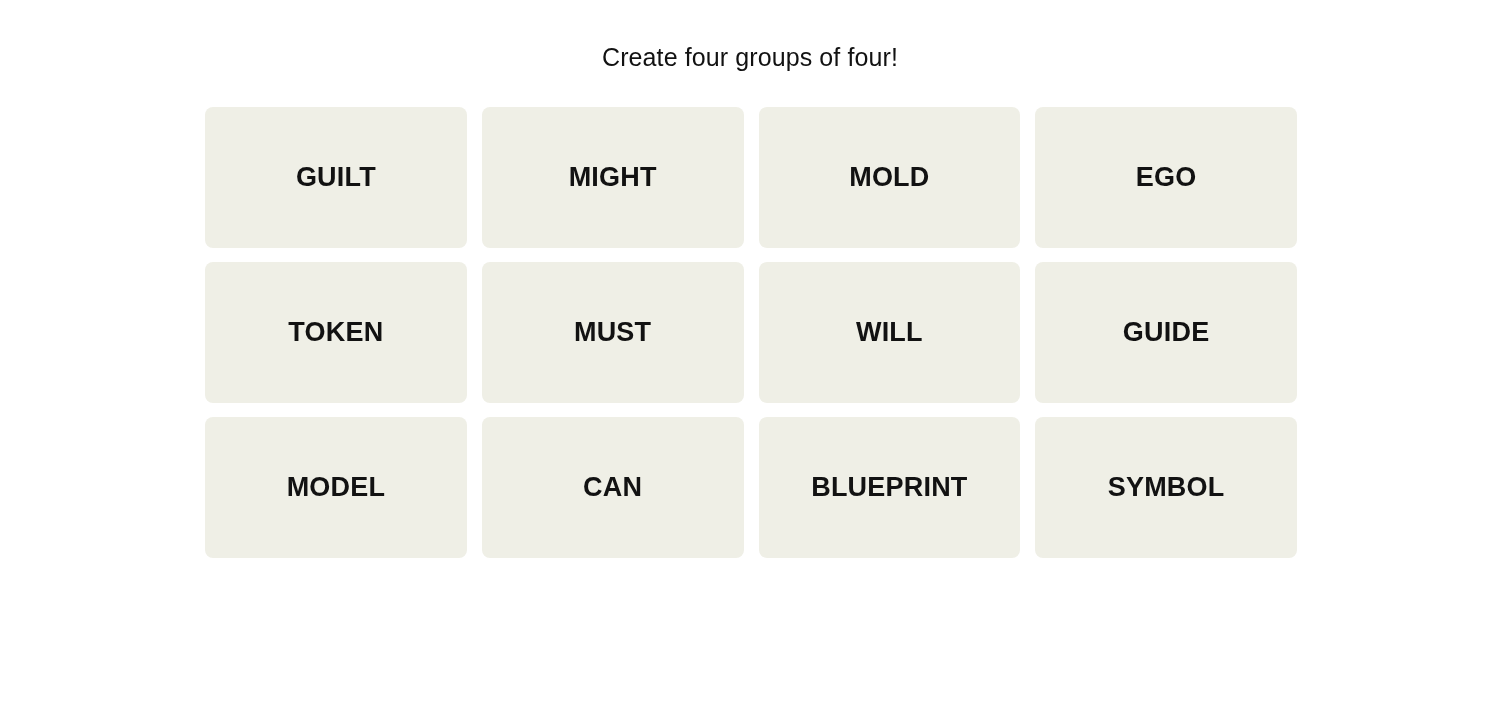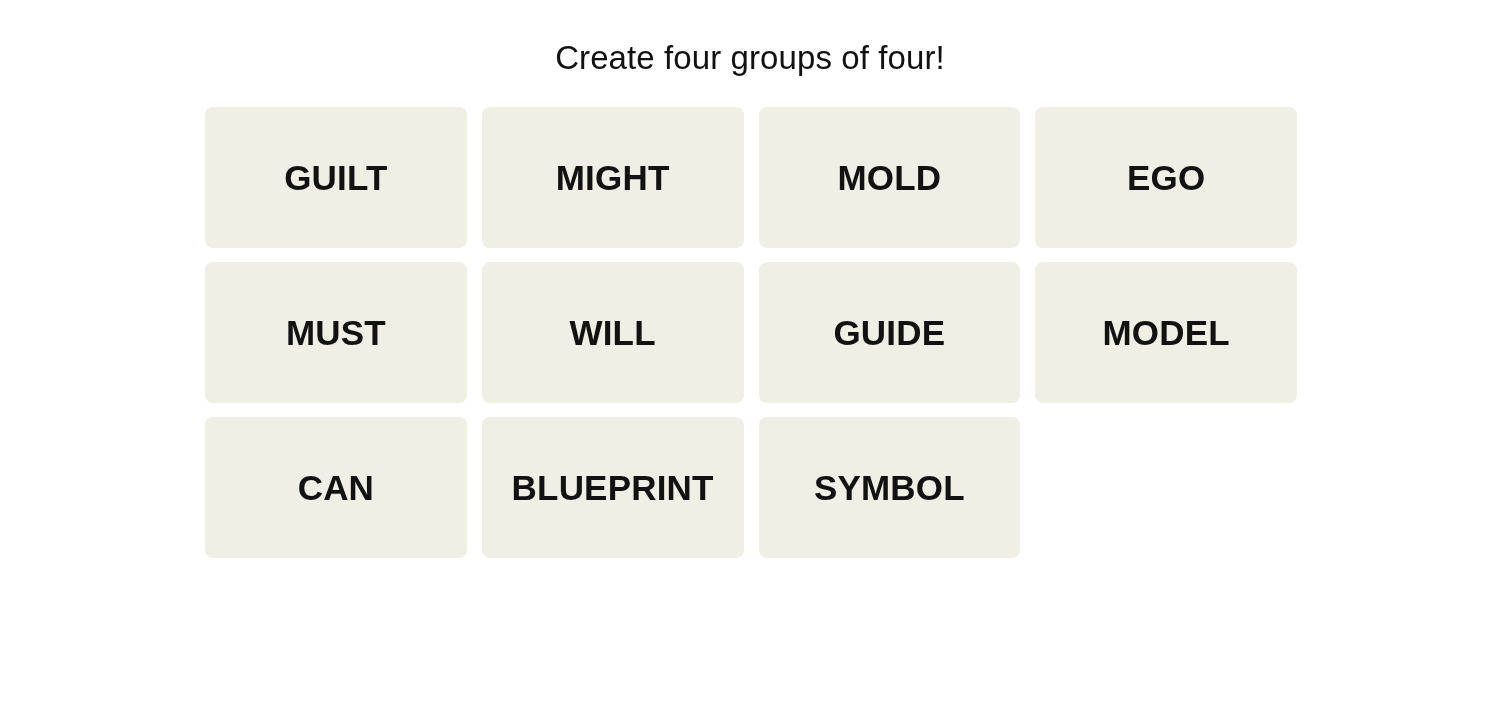--- a/index.html
+++ b/index.html
@@ -30,21 +30,21 @@
     top: 0;
     left: 0;
     width: 1500px;
     height: 107px;
     display: flex;
     align-items: center;
     justify-content: center;
   }
 
   .puzzle-title {
-    font-size: 33px;
+    font-size: 25px;
     font-weight: 400;
     color: #121212;
     letter-spacing: 0.1px;
     line-height: 1;
     white-space: nowrap;
     margin-top: 8px;
   }
 
   
   .grid-wrap {
@@ -72,21 +72,21 @@
     align-items: center;
     justify-content: center;
     cursor: pointer;
     padding: 0 6px;
     overflow: hidden;
     user-select: none;
   }
 
   .tile-label {
     font-family: "Liberation Sans", "DejaVu Sans", sans-serif;
-    font-size: 35px;
+    font-size: 27px;
     font-weight: 700;
     color: #121212;
     text-transform: uppercase;
     letter-spacing: 0.2px;
     line-height: 1;
     white-space: nowrap;
     text-align: center;
   }
 </style>
 </head>
@@ -106,20 +106,23 @@
         <button class="tile">
           <span class="tile-label">MIGHT</span>
         </button>
         <button class="tile">
           <span class="tile-label">MOLD</span>
         </button>
         <button class="tile">
           <span class="tile-label">EGO</span>
         </button>
         <button class="tile">
+          <span class="tile-label">TOKEN</span>
+        </button>
+        <button class="tile">
           <span class="tile-label">MUST</span>
         </button>
         <button class="tile">
           <span class="tile-label">WILL</span>
         </button>
         <button class="tile">
           <span class="tile-label">GUIDE</span>
         </button>
         <button class="tile">
           <span class="tile-label">MODEL</span>

